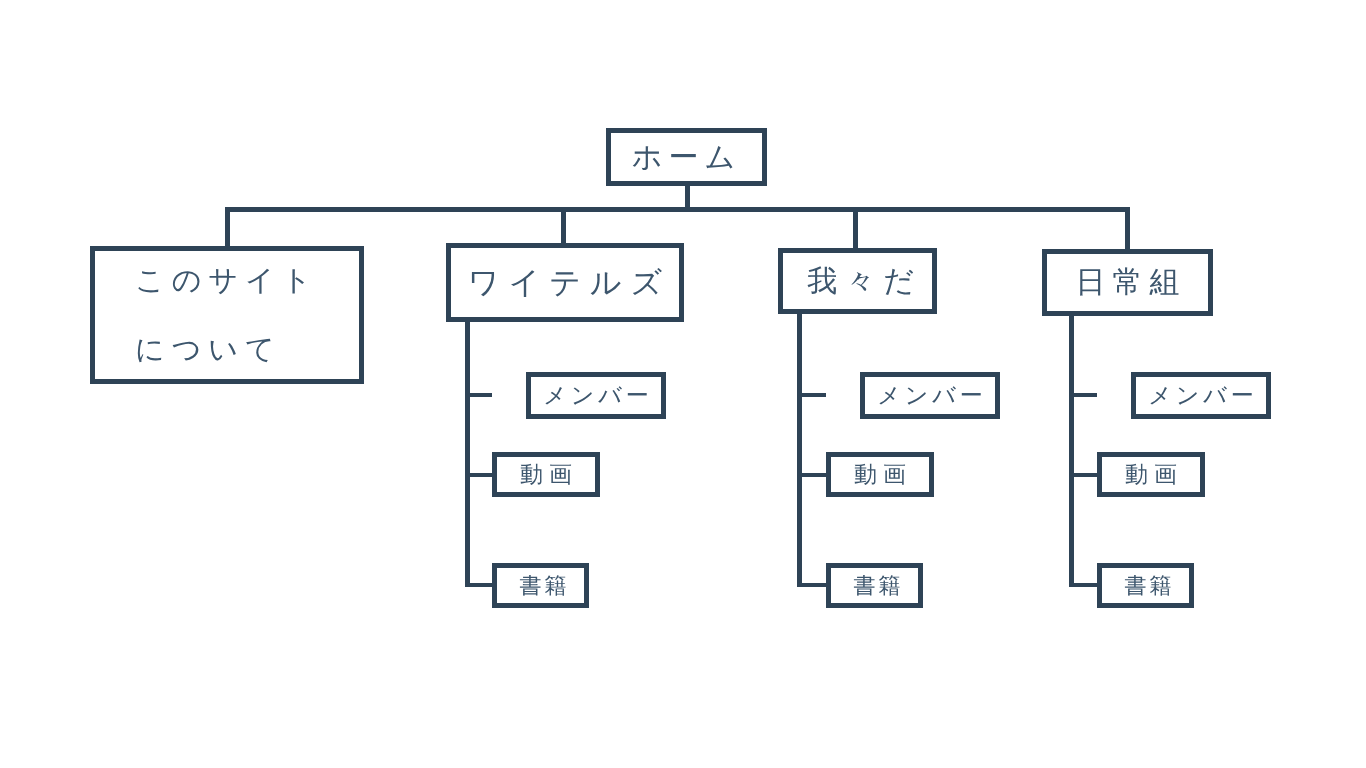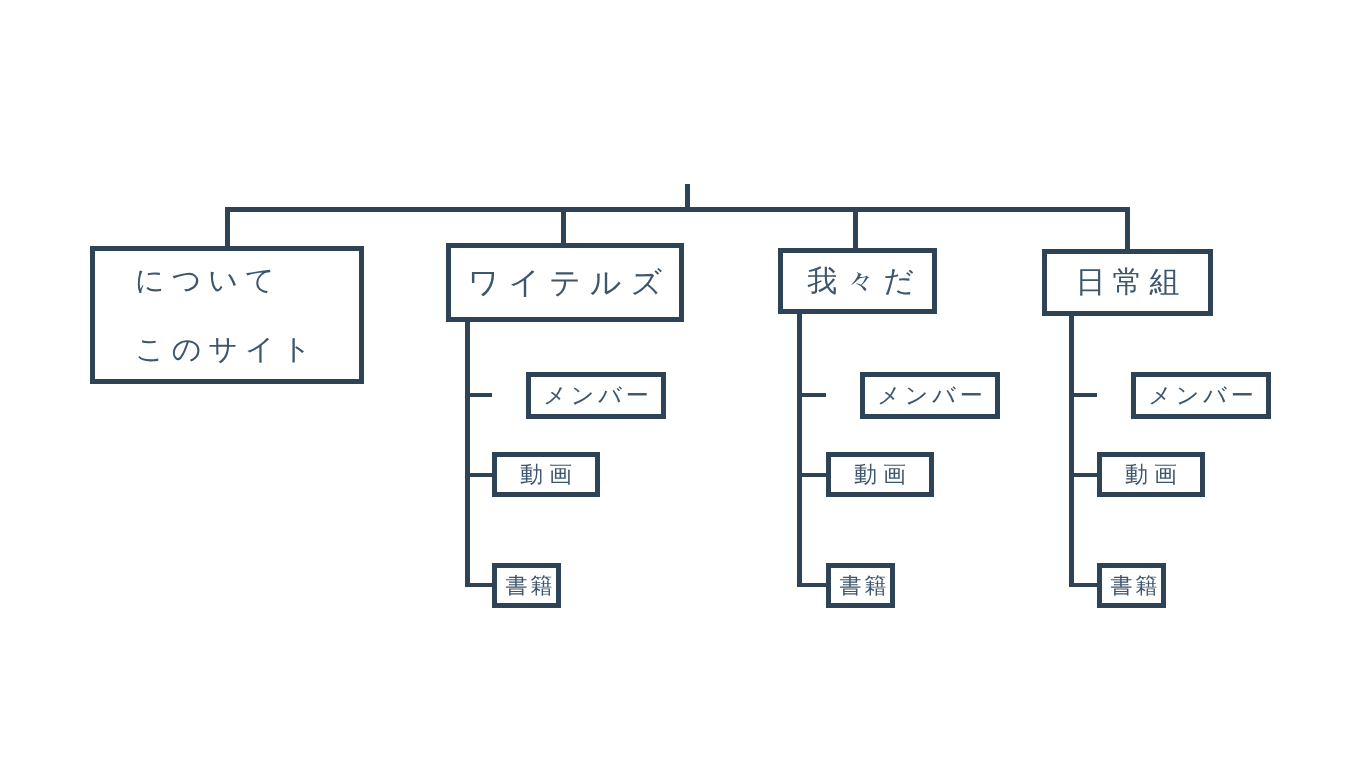--- a/index.html
+++ b/index.html
@@ -36,45 +36,48 @@
     font-size:29px;letter-spacing:7px;
     flex-direction:column;align-items:flex-start;justify-content:center;
     padding-left:40px;row-gap:34px;line-height:1.2;
   }
   .node--whiters{left:446px;top:243px;width:238px;height:79px;font-size:31px;letter-spacing:9px;padding-left:9px;align-items:center;}
   .node--wareware{left:778px;top:248px;width:159px;height:66px;font-size:30px;letter-spacing:8px;padding-left:14px;}
   .node--nichijo{left:1042px;top:249px;width:171px;height:67px;font-size:30px;letter-spacing:7px;padding-left:7px;}
   .node--child{font-size:23px;}
   .node--members{width:140px;height:47px;top:372px;letter-spacing:4px;padding-left:4px;margin-left:34px;}
   .node--videos{width:108px;height:45px;top:452px;letter-spacing:6px;padding-left:6px;}
-  .node--books{width:69px;height:45px;top:563px;letter-spacing:3px;padding-left:8px;font-size:22px;}
+  .node--books{width:97px;height:45px;top:563px;letter-spacing:3px;padding-left:8px;font-size:22px;}
   .col-w{left:492px;}
   .col-g{left:826px;}
   .col-n{left:1097px;}
   .conn{
     position:absolute;
     background:var(--line);
   }
 </style>
 </head>
 <body>
 
 <div id="canvas">
 
+  <div class="node node--root">
+    <span>ホーム</span>
+  </div>
 
   <div class="conn" style="left:685px;top:184px;width:5px;height:26px;"></div>
   <div class="conn" style="left:225px;top:207px;width:905px;height:5px;"></div>
   <div class="conn" style="left:225px;top:207px;width:5px;height:41px;"></div>
   <div class="conn" style="left:561px;top:207px;width:5px;height:38px;"></div>
   <div class="conn" style="left:853px;top:207px;width:5px;height:43px;"></div>
   <div class="conn" style="left:1125px;top:207px;width:5px;height:43px;"></div>
 
   <div class="node node--about">
+    <span>このサイト</span>
     <span>について</span>
-    <span>このサイト</span>
   </div>
 
   <div class="node node--whiters">
     <span>ワイテルズ</span>
   </div>
   <div class="conn" style="left:465px;top:318px;width:5px;height:269px;"></div>
   <div class="conn" style="left:465px;top:393px;width:27px;height:4px;"></div>
   <div class="conn" style="left:465px;top:473px;width:27px;height:4px;"></div>
   <div class="conn" style="left:465px;top:583px;width:27px;height:4px;"></div>
   <div class="node node--child node--members col-w">

